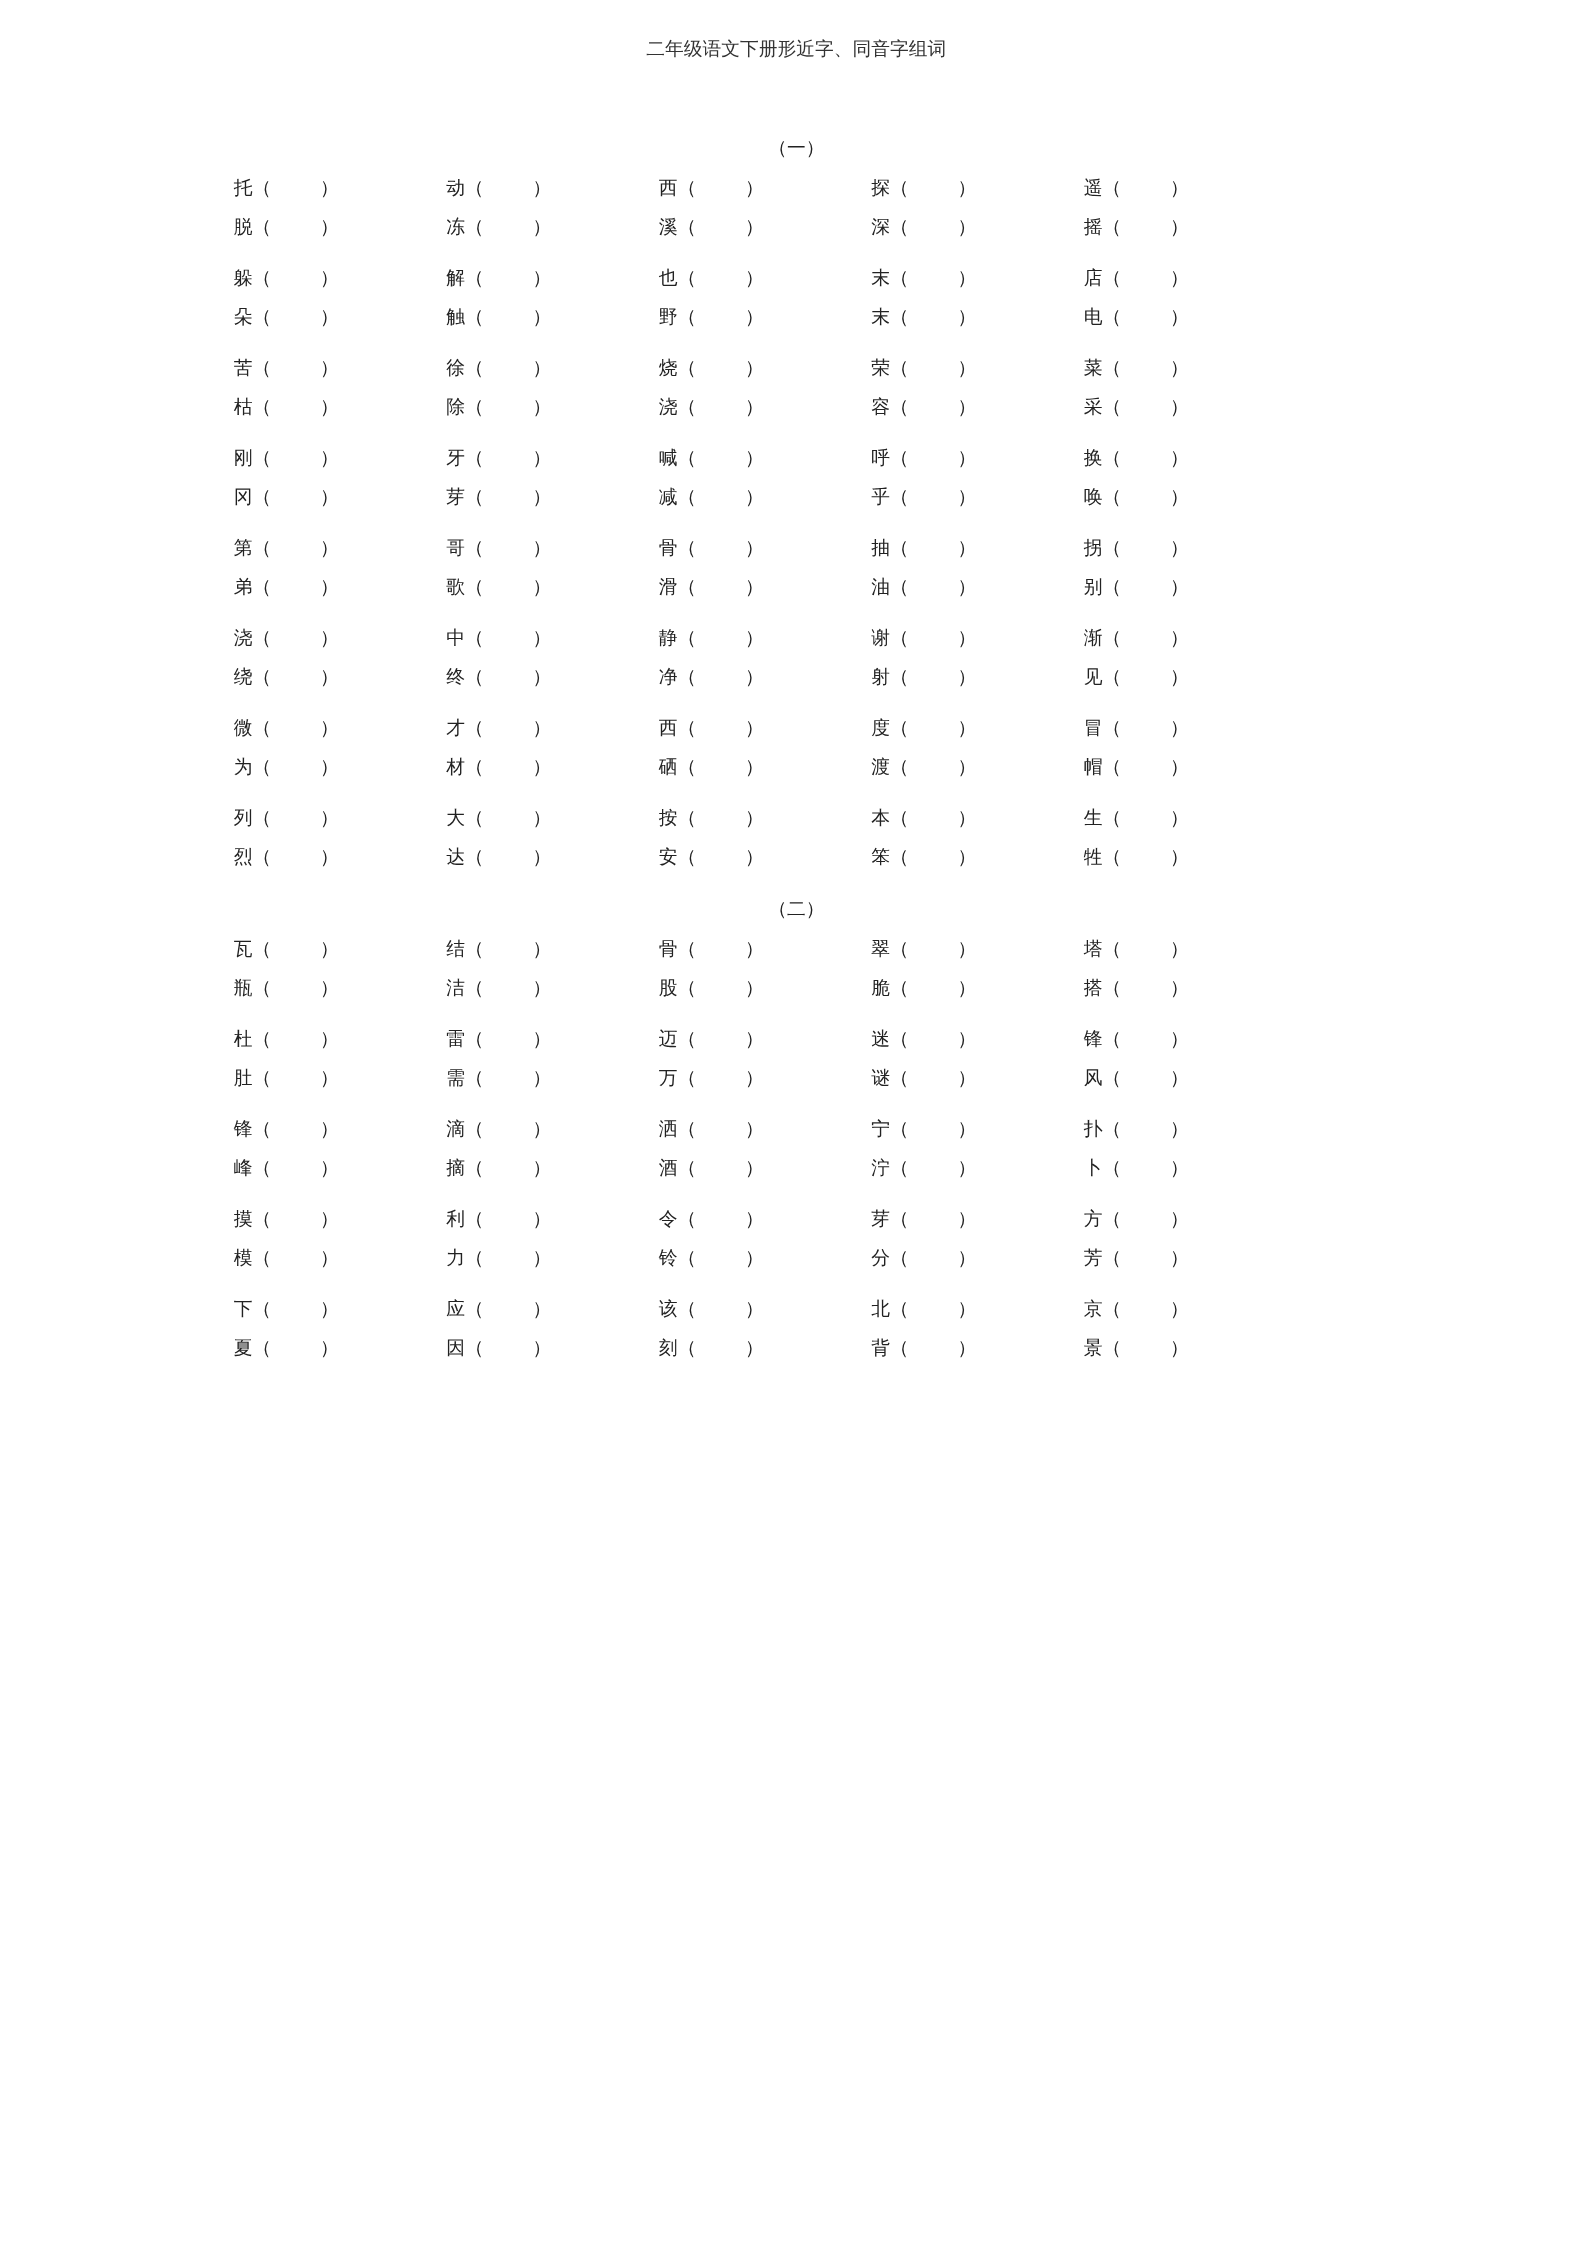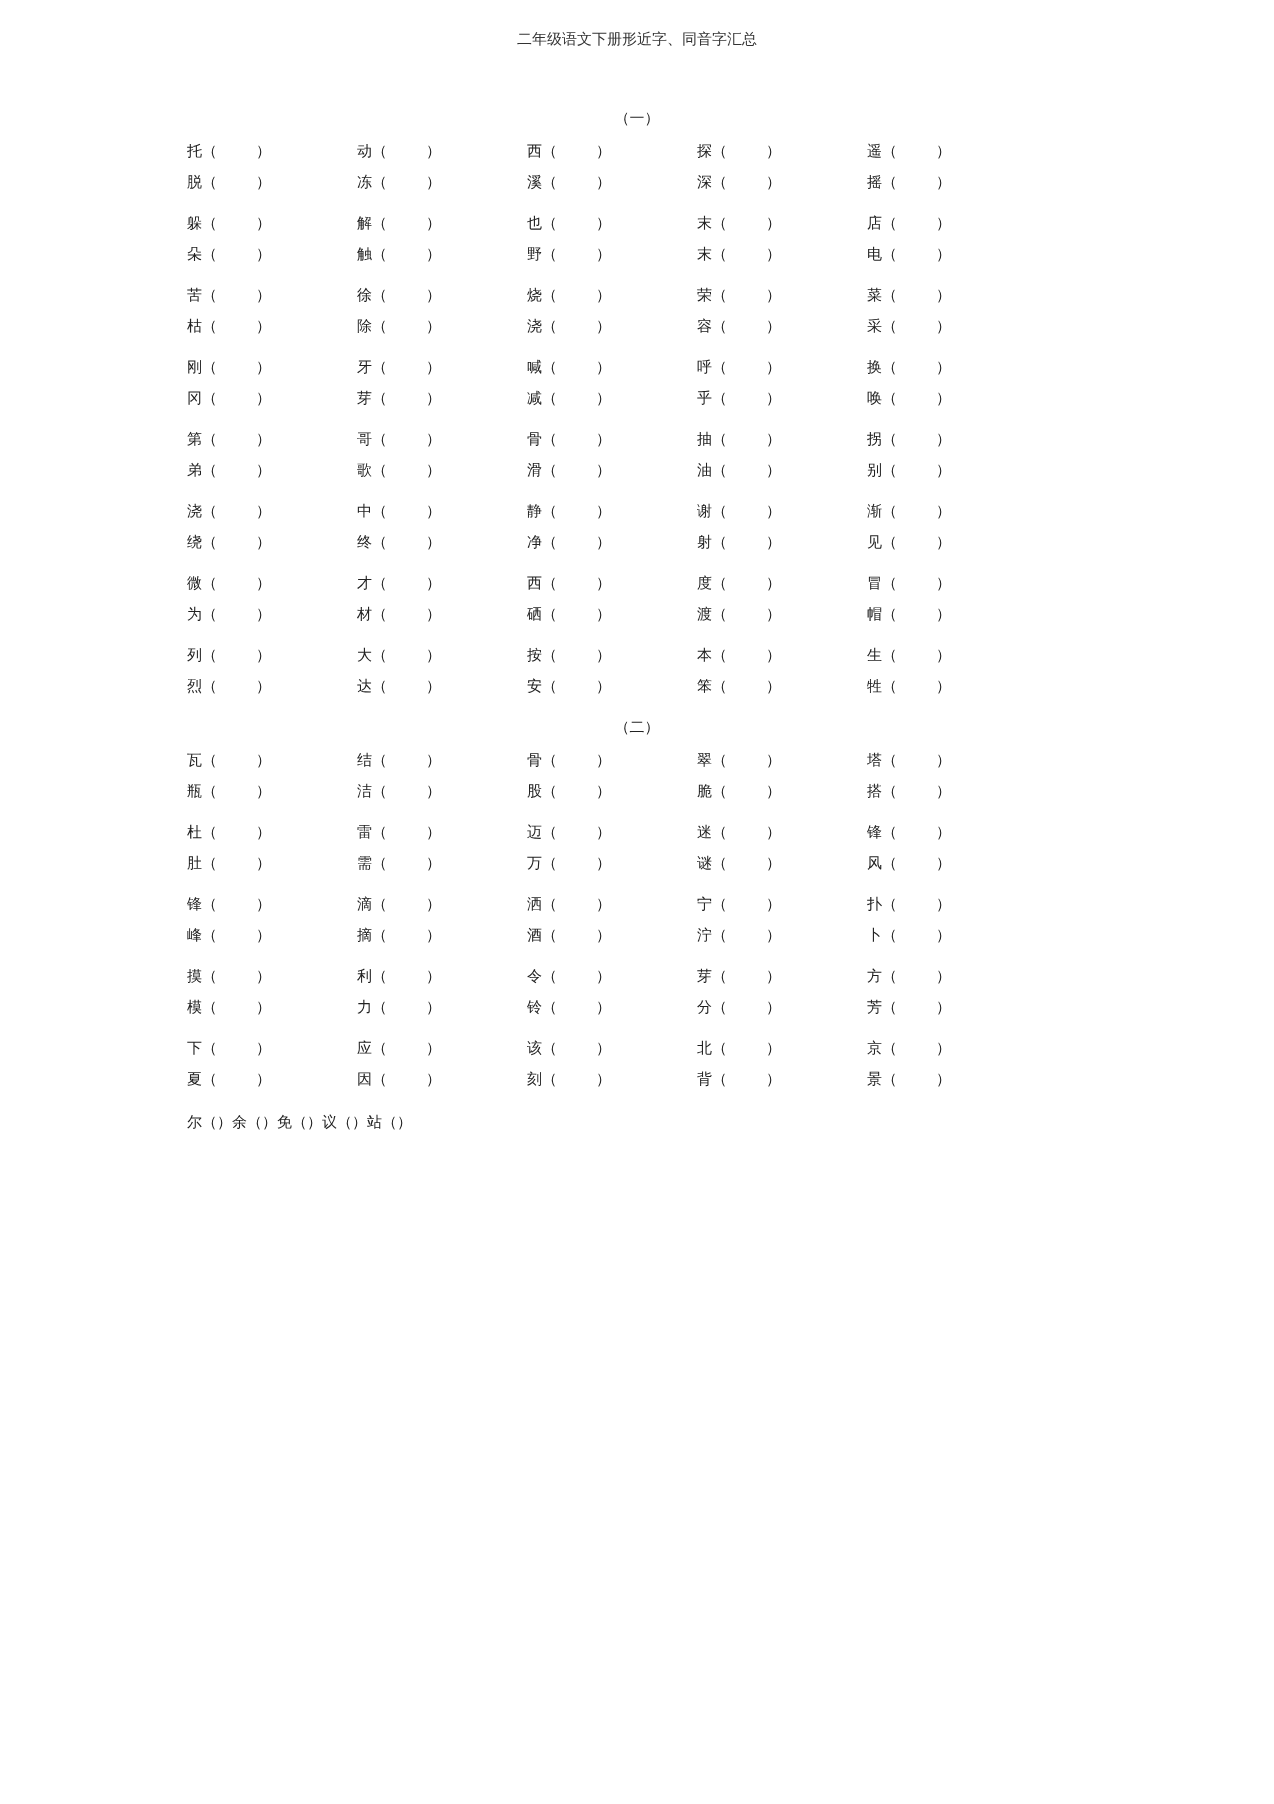--- a/index.html
+++ b/index.html
@@ -46,21 +46,21 @@
       margin-top: 20px;
       font-size: 15px;
       display: flex;
       gap: 0;
     }
   </style>
 </head>
 <body>
 
 <div class="page-header">
-  <span>二年级语文下册形近字、同音字汇总</span>
+  <span>二年级语文下册形近字、同音字组词</span>
 </div>
 
 <div class="content-area">
 
   <div class="section-title">（一）</div>
 
   <div id="section1-rows">
       <div class="row-pair">
         <div class="char-row" style="display: flex; align-items: center; margin-bottom: 4px;">
           <span style="display: inline-flex; align-items: center; min-width: 170px;">
@@ -789,16 +789,13 @@
           </span>
           <span style="display: inline-flex; align-items: center; min-width: 80px;">
             <span style="margin-right: 3px;">景（</span>
             <span style="display: inline-block; width: 36px;"></span>
             <span>）</span>
           </span>
         </div>
       </div>
     </div>
 
-  <div class="footer-line">
-    <span>尔（）余（）免（）议（）站（）</span>
-  </div>
 </div>
 
 </body></html>

